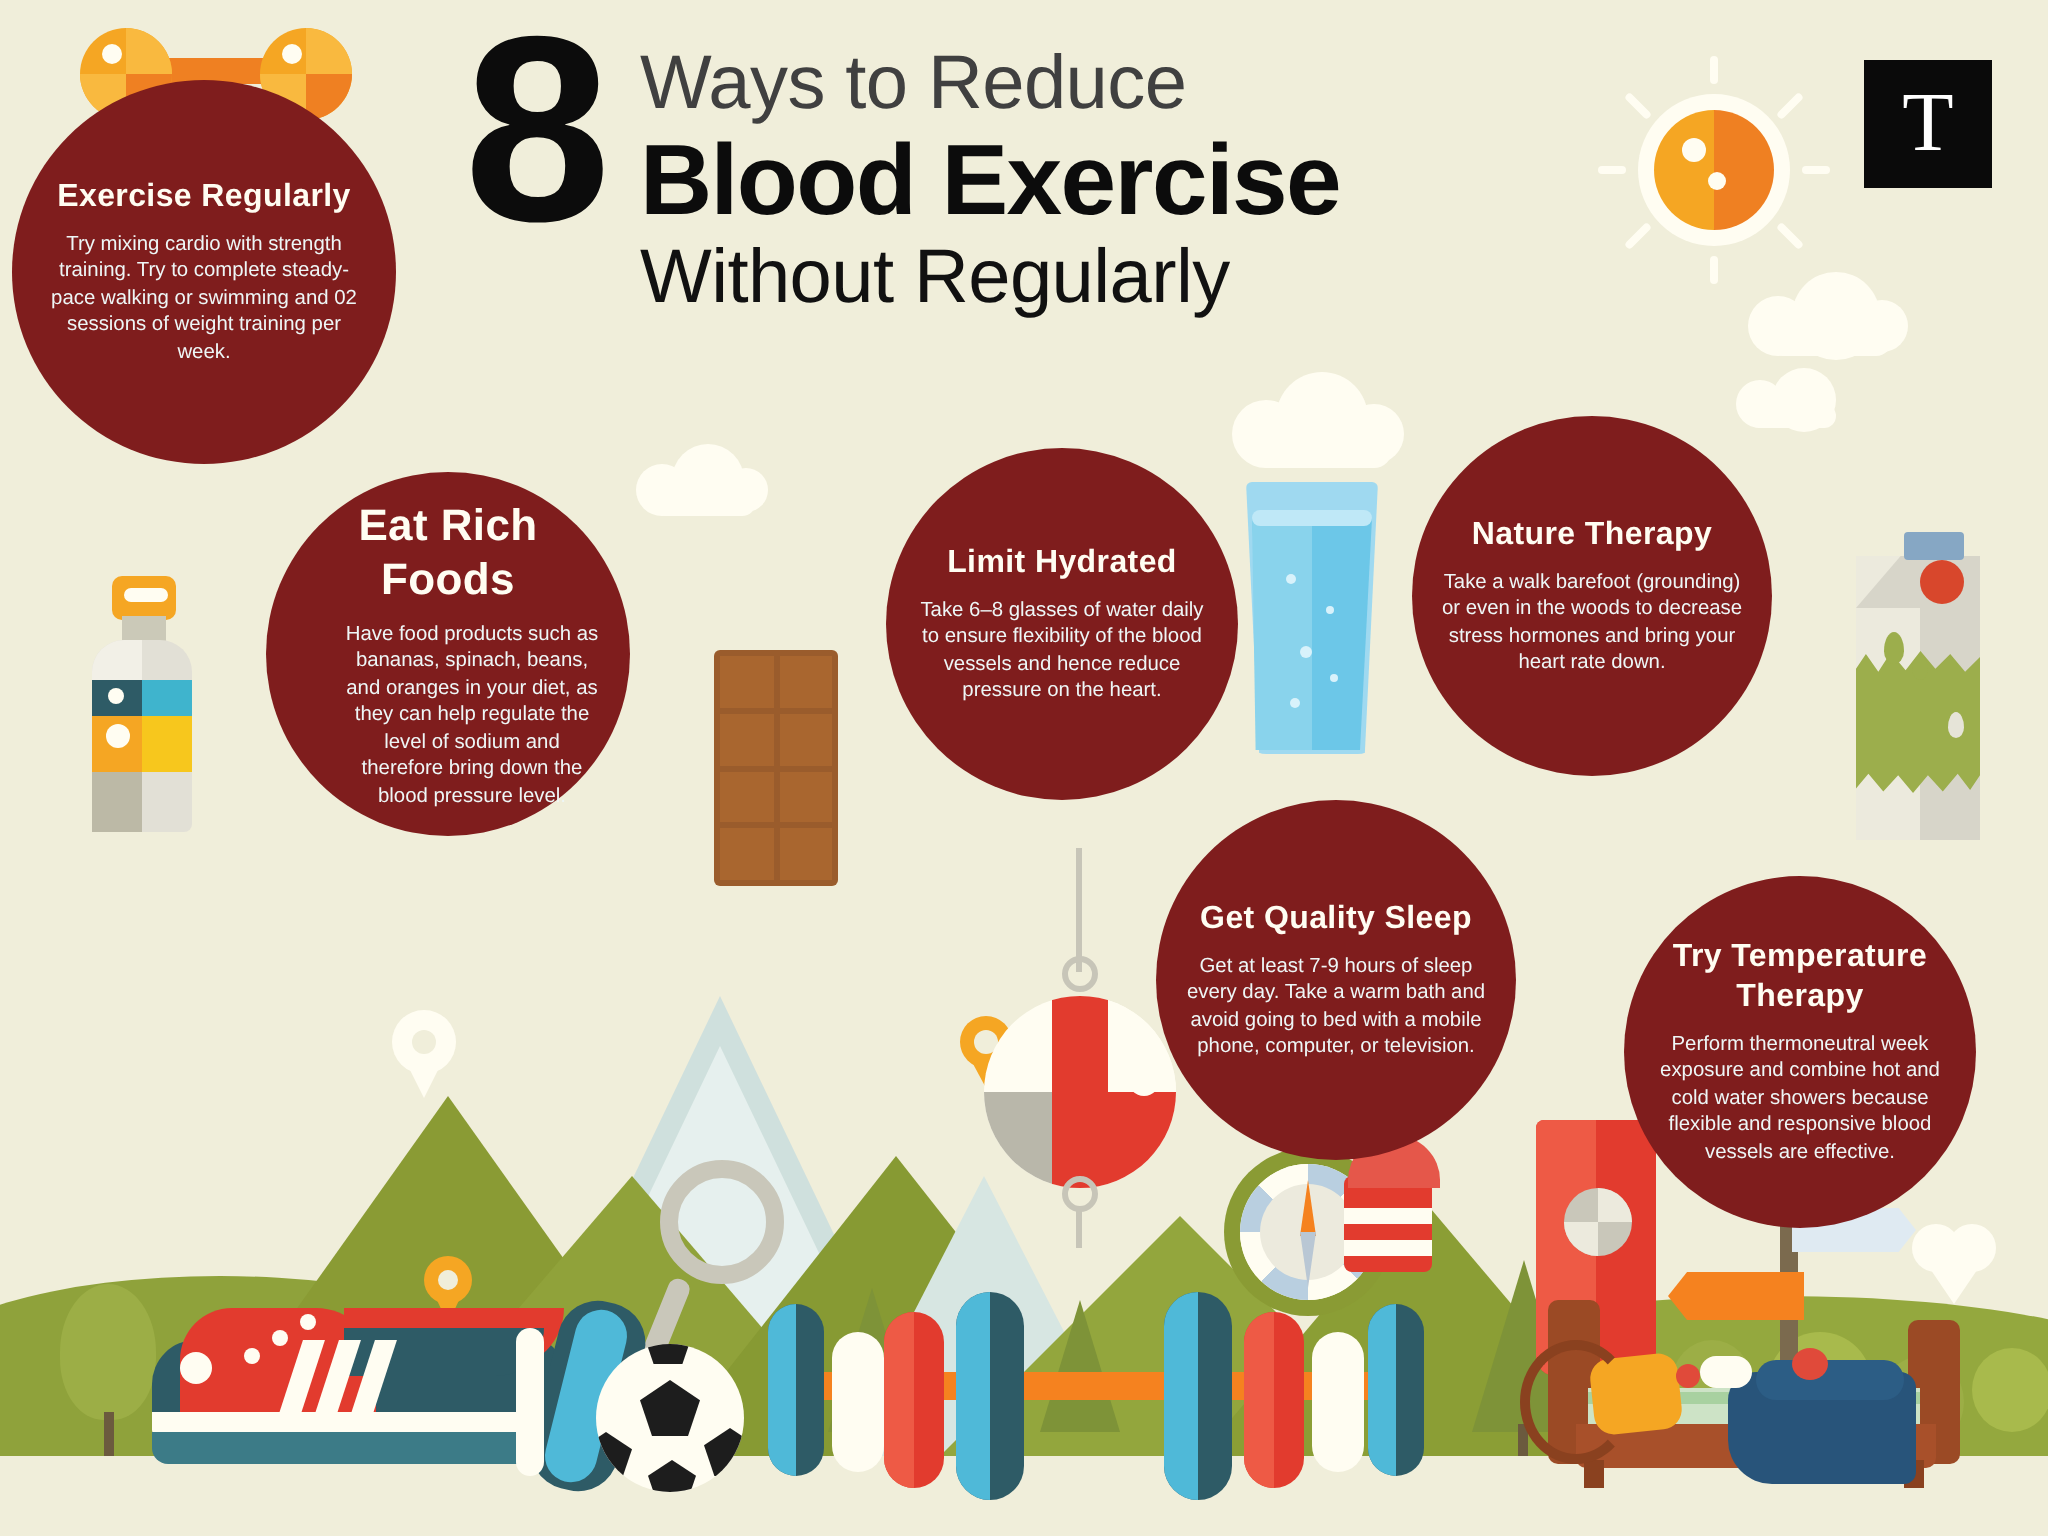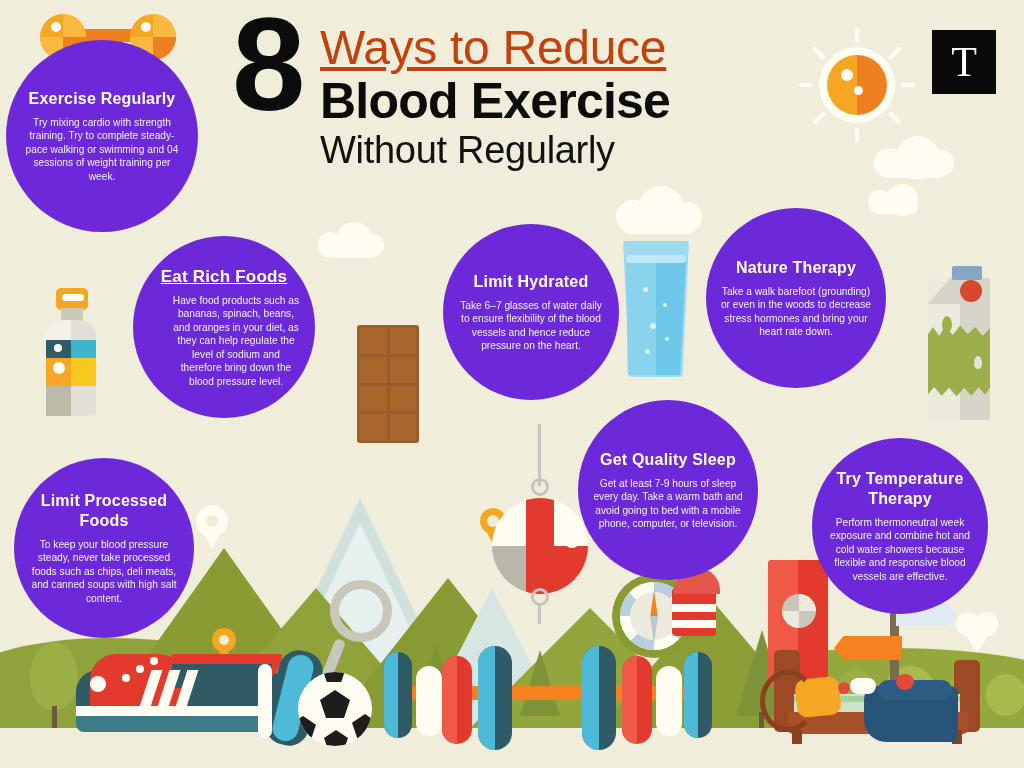--- a/index.html
+++ b/index.html
@@ -42,21 +42,21 @@
   .sun-dot { position: absolute; background: #fffdf2; border-radius: 50%; }
   .ray { position: absolute; background: #fffdf2; border-radius: 2px; }
 
   
   .obj { position: absolute; }
 
   
   .bubble {
     position: absolute;
     border-radius: 50%;
-    background: #6d28d9;
+    background: #7f1d1d;
     color: #fffdf2;
     display: flex;
     flex-direction: column;
     align-items: center;
     justify-content: center;
     text-align: center;
     padding: 6px 14px;
   }
   .bubble .b-title {
     font-weight: bold;
@@ -70,21 +70,21 @@
   }
 
   
   .header { position: absolute; left: 232px; top: 8px; width: 560px; }
   .big-num {
     position: absolute; left: 0; top: 6px;
     font-size: 132px; font-weight: bold; line-height: .78;
     color: #0c0c0c; letter-spacing: -4px;
   }
   .t-lines { position: absolute; left: 88px; top: 14px; }
-  .t1 { font-size: 48px; color: #c2410c; line-height: 1.08; letter-spacing: -.3px; text-decoration: underline; }
+  .t1 { font-size: 38px; color: #404040; line-height: 1.08; letter-spacing: -.3px; }
   .t2 { font-size: 50px; font-weight: bold; color: #0c0c0c; line-height: 1.08; letter-spacing: -.8px; }
   .t3 { font-size: 38px; color: #111; line-height: 1.18; letter-spacing: -.3px; }
 
   .logo {
     position: absolute; left: 932px; top: 30px;
     width: 64px; height: 64px; background: #0a0a0a;
     display: flex; align-items: center; justify-content: center;
   }
   .logo span {
     color: #fff; font-family: "Liberation Serif", serif;
@@ -380,47 +380,43 @@
       <div class="t3">Without Regularly</div>
     </div>
   </div>
 
   <div class="logo">
     <span>T</span>
   </div>
 
   <div class="bubble" style="left:6px;top:40px;width:192px;height:192px;">
     <div class="b-title" style="font-size:16px;">Exercise Regularly</div>
-    <div class="b-body" style="font-size:10.2px;">Try mixing cardio with strength training. Try to complete  steady-pace walking or  swimming and 04 sessions of weight training per week.</div>
+    <div class="b-body" style="font-size:10.2px;">Try mixing cardio with strength training. Try to complete  steady-pace walking or  swimming and 02 sessions of weight training per week.</div>
   </div>
 
   <div class="bubble" style="left:133px;top:236px;width:182px;height:182px;">
-    <div class="b-title" style="font-size:17px;text-decoration:underline;">Eat Rich Foods</div>
+    <div class="b-title" style="font-size:22px;">Eat Rich Foods</div>
     <div class="b-body" style="font-size:10.2px;margin-left:24px;">Have food products such as bananas, spinach, beans, and oranges in your diet, as they can help regulate the level of sodium and therefore bring down the blood pressure level.</div>
   </div>
 
   <div class="bubble" style="left:443px;top:224px;width:176px;height:176px;">
     <div class="b-title" style="font-size:16px;">Limit Hydrated</div>
-    <div class="b-body" style="font-size:10.2px;">Take 6–7 glasses of water daily to ensure flexibility of the blood vessels and hence reduce pressure on the heart.</div>
+    <div class="b-body" style="font-size:10.2px;">Take 6–8 glasses of water daily to ensure flexibility of the blood vessels and hence reduce pressure on the heart.</div>
   </div>
 
   <div class="bubble" style="left:706px;top:208px;width:180px;height:180px;">
     <div class="b-title" style="font-size:16px;">Nature Therapy</div>
     <div class="b-body" style="font-size:10.2px;">Take a walk barefoot (grounding) or even in the woods to decrease stress hormones and bring your heart rate down.</div>
   </div>
 
 
   <div class="bubble" style="left:578px;top:400px;width:180px;height:180px;">
     <div class="b-title" style="font-size:16px;">Get Quality Sleep</div>
     <div class="b-body" style="font-size:10.2px;">Get at least 7-9 hours of sleep every day. Take a warm bath and avoid going to bed with a mobile phone, computer, or television.</div>
   </div>
 
-  <div class="bubble" style="left:14px;top:458px;width:180px;height:180px;">
-    <div class="b-title" style="font-size:16px;">Limit Processed Foods</div>
-    <div class="b-body" style="font-size:10.2px;">To keep your blood pressure steady, never take processed foods such as chips, deli meats, and canned soups with high salt content.</div>
-  </div>
 
   <div class="bubble" style="left:812px;top:438px;width:176px;height:176px;">
     <div class="b-title" style="font-size:16px;">Try Temperature Therapy</div>
     <div class="b-body" style="font-size:10.2px;">Perform thermoneutral week exposure and combine hot and cold water showers because flexible and responsive blood vessels are effective.</div>
   </div>
 
 </div>
 
 </body></html>

